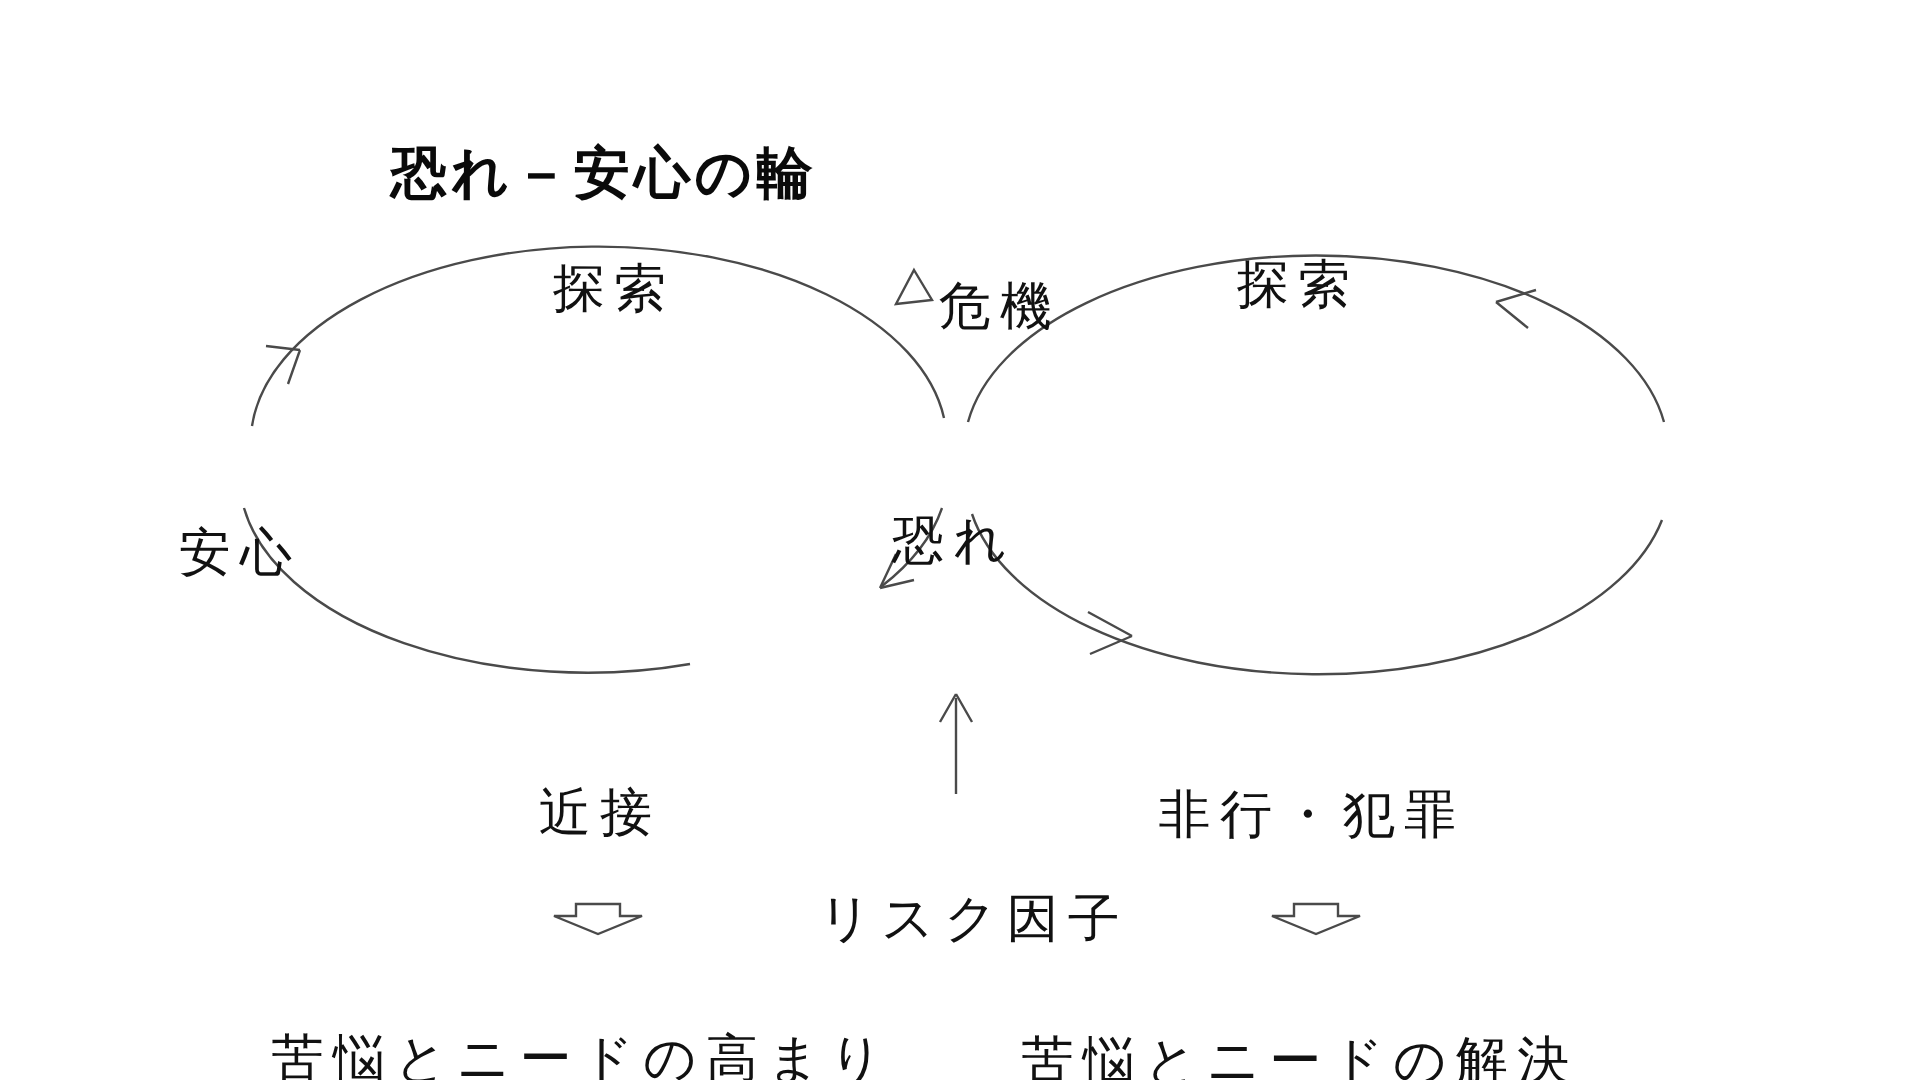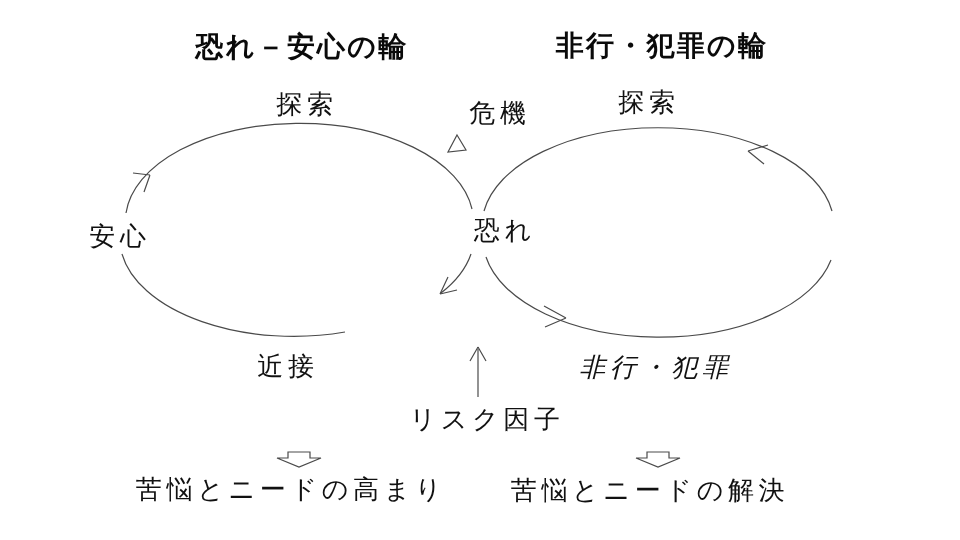--- a/index.html
+++ b/index.html
@@ -17,20 +17,21 @@
     width: 960px; height: 540px;
   }
   .lbl {
     position: absolute;
     transform: translate(-50%, -50%);
     color: #111111;
     font-size: 26px;
     letter-spacing: 0.18em;
     white-space: nowrap;
     line-height: 1;
+    margin-top: 40px;
   }
   .title {
     font-weight: 700;
     font-size: 28px;
     letter-spacing: 0.08em;
     color: #0a0a0a;
   }
   .stroke-path { stroke: #4a4a4a; stroke-width: 1.2; fill: none; }
   .fill-outline { stroke: #4a4a4a; stroke-width: 1.2; fill: #ffffff; }
 </style>
@@ -70,30 +71,29 @@
     <g>
       <path class="stroke-path" d="M 478 397 L 478 349"></path>
       <path class="stroke-path" d="M 478 347 L 470 361 M 478 347 L 486 361"></path>
     </g>
 
     <polygon class="fill-outline" points="288,452 310,452 310,458 321,458 299,467 277,458 288,458"></polygon>
     <polygon class="fill-outline" points="647,452 669,452 669,458 680,458 658,467 636,458 647,458"></polygon>
   </svg>
 
   <div class="lbl title" style="left:302px; top:47px;">恐れ－安心の輪</div>
-  <div class="lbl title" style="left:662px; top:46px;">非行・犯罪の輪</div>
 
   <div class="lbl" style="left:307px; top:104px;">探索</div>
   <div class="lbl" style="left:500px; top:113px;">危機</div>
   <div class="lbl" style="left:649px; top:102px;">探索</div>
 
   <div class="lbl" style="left:120px; top:236px;">安心</div>
-  <div class="lbl" style="left:505px; top:230px;text-align:center;">恐れ</div>
+  <div class="lbl" style="left:477px; top:230px;text-align:center;">恐れ</div>
 
-  <div class="lbl" style="left:288px; top:366px;">近接</div>
-  <div class="lbl" style="left:656px; top:367px;font-style:italic;">非行・犯罪</div>
+  <div class="lbl" style="left:300px; top:366px;">近接</div>
+  <div class="lbl" style="left:656px; top:367px;">非行・犯罪</div>
 
   <div class="lbl" style="left:291px; top:489px;">苦悩とニードの高まり</div>
 
   <div class="lbl" style="left:487px; top:419px;">リスク因子</div>
   <div class="lbl" style="left:650px; top:490px;">苦悩とニードの解決</div>
 
 </div>
 
 </body></html>

